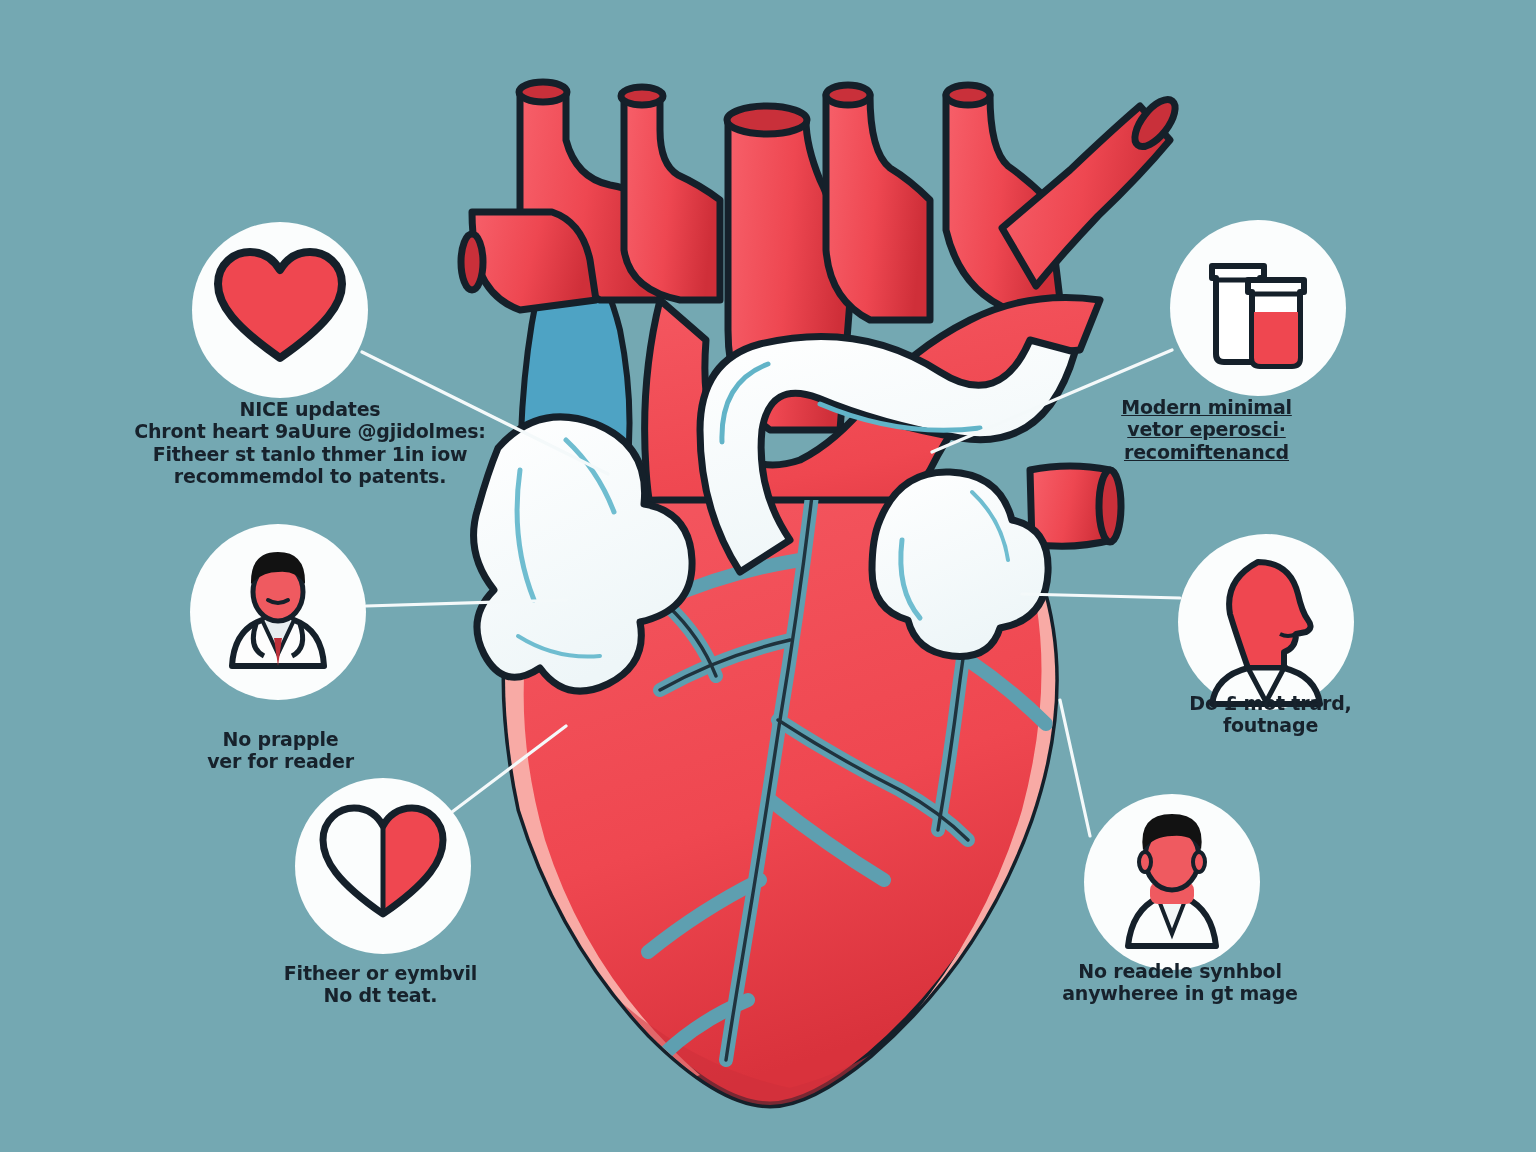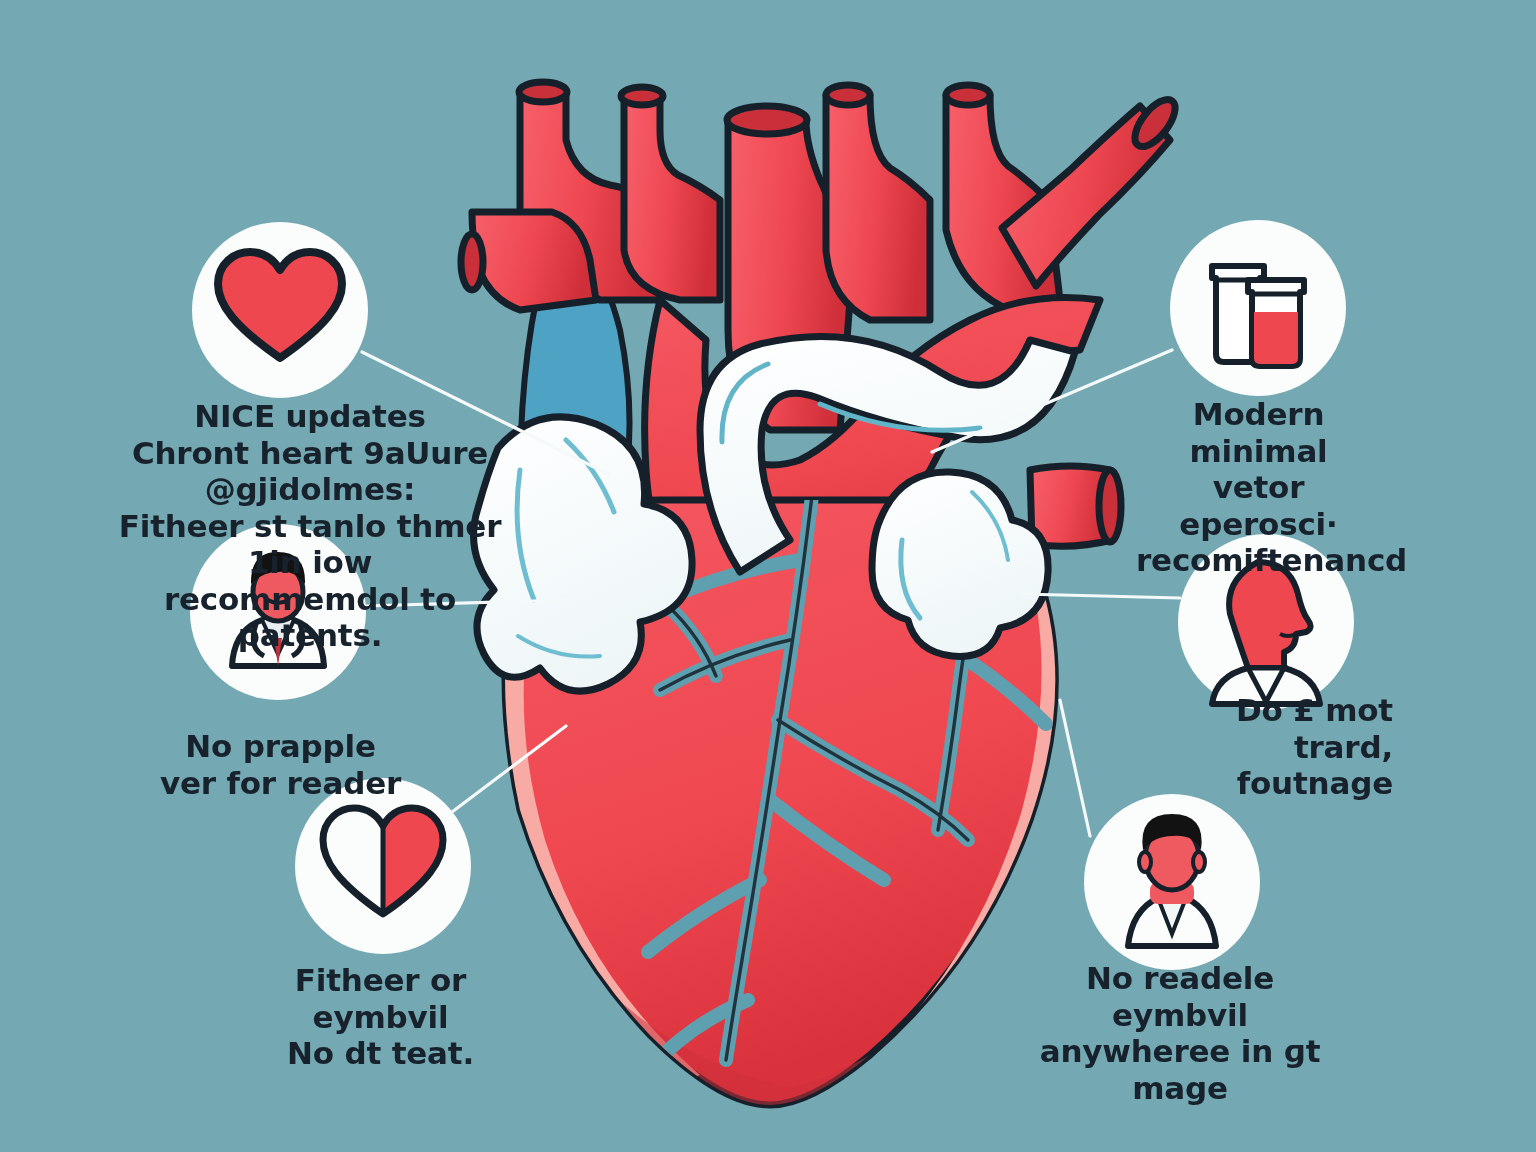--- a/index.html
+++ b/index.html
@@ -7,31 +7,31 @@
     width:1536px;height:1152px;overflow:hidden;
     font-family:"DejaVu Sans", sans-serif;
     background:#74a8b2;
   }
   #stage{position:relative;width:1536px;height:1152px;background:#74a8b2;}
   svg.layer{position:absolute;left:0;top:0;width:1536px;height:1152px;}
   .callout-text{
     position:absolute;
     color:#17222c;
     font-weight:700;
-    font-size:31px;
+    font-size:19px;
     line-height:1.18;
     letter-spacing:-0.2px;
     white-space:pre-line;
   }
   .ct-left{text-align:center;}
   .ct-right{text-align:center;}
   #t-nice{left:100px;top:398px;width:420px;}
   #t-doc{left:148px;top:688px;width:265px;margin-top:40px;}
   #t-half{left:228px;top:962px;width:305px;}
-  #t-vector{left:1136px;top:396px;width:245px;}
+  #t-vector{left:1084px;top:396px;width:245px;text-decoration:underline;}
   #t-profile{left:1148px;top:692px;width:245px;}
   #t-person{left:1015px;top:960px;width:330px;}
 </style>
 </head>
 <body style="background: rgb(116, 168, 178);">
 
 <div id="stage" style="background: rgb(116, 168, 178);">
 
   <svg class="layer" viewBox="0 0 1536 1152">
     <defs>
@@ -254,19 +254,19 @@
   <div class="callout-text ct-left" id="t-doc" style="color: rgb(23, 34, 44);">No prapple
 ver for reader</div>
 
   <div class="callout-text ct-left" id="t-half" style="color: rgb(23, 34, 44);">Fitheer or eymbvil
 No dt teat.</div>
 
   <div class="callout-text ct-right" id="t-vector" style="color: rgb(23, 34, 44);">Modern minimal
 vetor eperosci·
 recomiftenancd</div>
 
-  <div class="callout-text ct-right" id="t-profile" style="color: rgb(23, 34, 44); text-align: right;">Do £ mot trard,
+  <div class="callout-text ct-right" id="t-profile" style="color: rgb(23, 34, 44);">Do £ mot trard,
 foutnage</div>
 
-  <div class="callout-text ct-right" id="t-person" style="color: rgb(23, 34, 44);">No readele eymbvil
+  <div class="callout-text ct-right" id="t-person" style="color: rgb(23, 34, 44);">No readele synhbol
 anywheree in ɡt mage</div>
 
 </div>
 
 </body></html>

